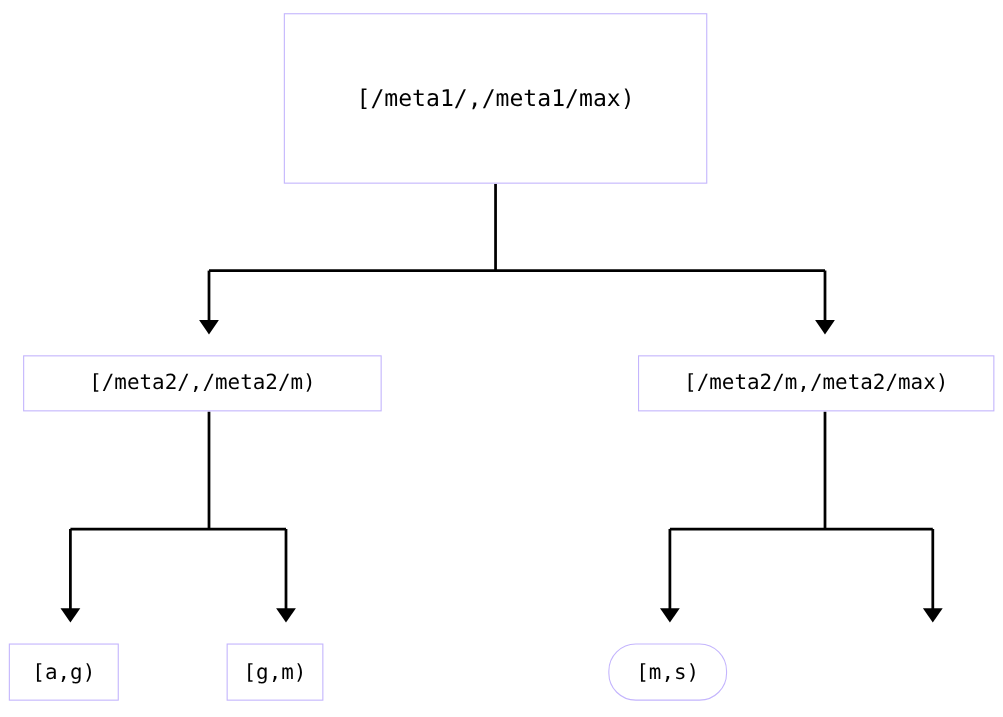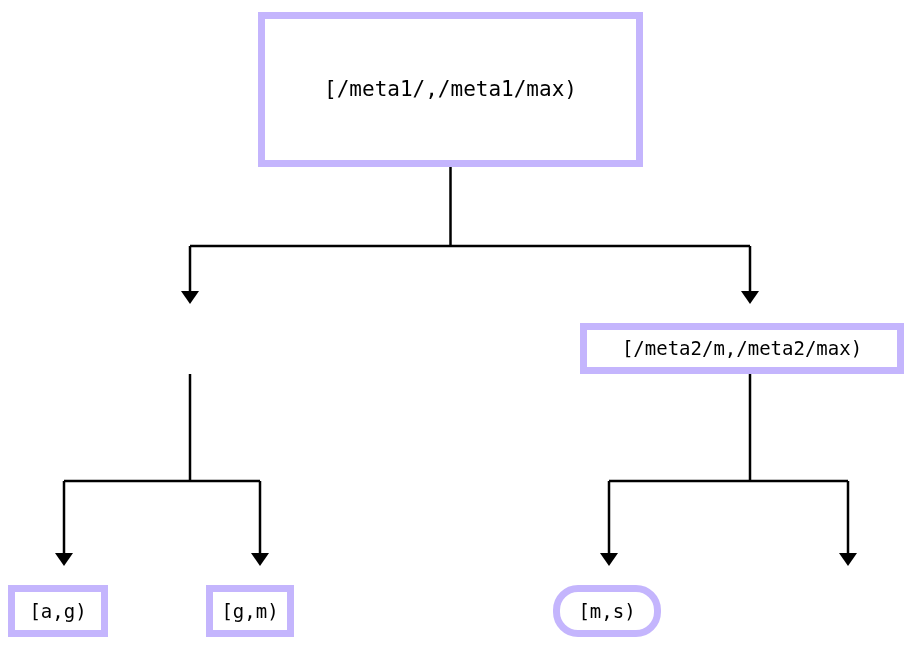--- a/index.html
+++ b/index.html
@@ -21,21 +21,21 @@
   #diagram-svg {
     position: absolute;
     left: 0;
     top: 0;
     width: 912px;
     height: 652px;
   }
   .node-box {
     position: absolute;
     box-sizing: border-box;
-    border: 7px solid #c4b5fd;
+    border: 1px solid #c4b5fd;
     background: #ffffff;
     display: flex;
     align-items: center;
     justify-content: center;
     color: #000000;
     white-space: pre;
     letter-spacing: 0px;
   }
   .node-label {
     display: block;
@@ -100,20 +100,23 @@
       <polygon points="251,553 269,553 260,566"></polygon>
       <polygon points="600,553 618,553 609,566"></polygon>
       <polygon points="839,553 857,553 848,566"></polygon>
     </g>
   </svg>
 
   <div class="node-box level-root">
     <span class="node-label">[/meta1/,/meta1/max)</span>
   </div>
 
+  <div class="node-box level-mid mid-left">
+    <span class="node-label">[/meta2/,/meta2/m)</span>
+  </div>
 
   <div class="node-box level-mid mid-right">
     <span class="node-label">[/meta2/m,/meta2/max)</span>
   </div>
 
   <div class="node-box level-leaf leaf-1">
     <span class="node-label">[a,g)</span>
   </div>
 
   <div class="node-box level-leaf leaf-2">

